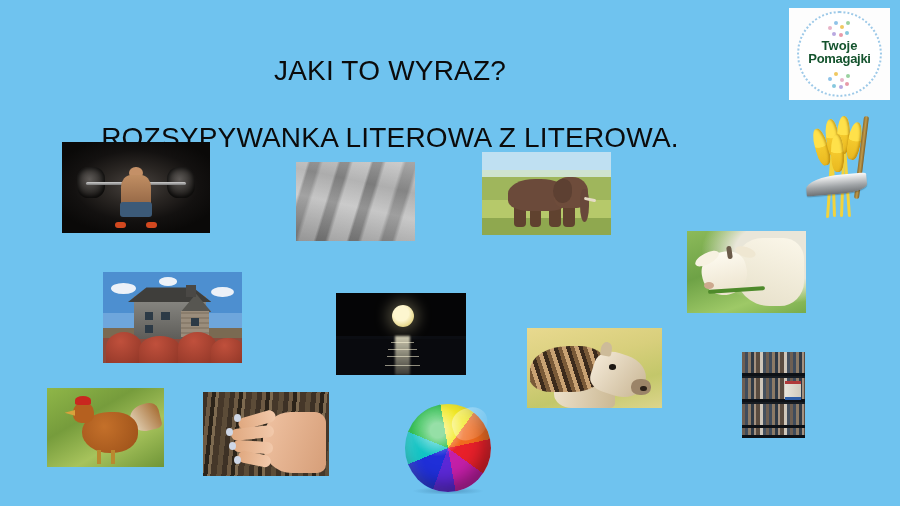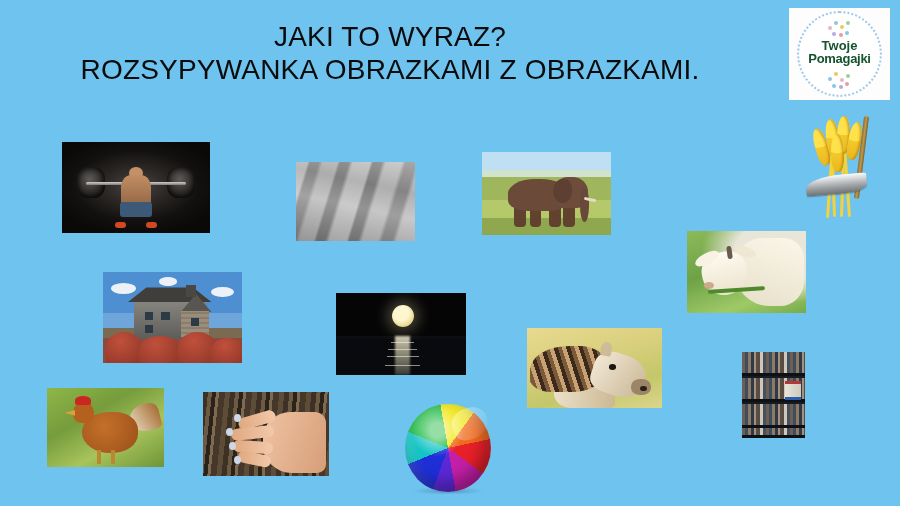--- a/index.html
+++ b/index.html
@@ -24,20 +24,21 @@
     text-align: center;
     color: #0b0b0b;
     line-height: 1.18;
     letter-spacing: .2px;
   }
   #title-block .tline {
     display: block;
     font-size: 28px;
     font-weight: 400;
     white-space: nowrap;
+    margin-top: 34px;
   }
 
   
   #logo {
     position: absolute;
     left: 789px; top: 8px;
     width: 101px; height: 92px;
     background: #fdfdfd;
     overflow: hidden;
   }
@@ -503,21 +504,21 @@
     background: radial-gradient(ellipse, rgba(40,90,130,.40), rgba(40,90,130,0) 70%);
   }
 </style>
 </head>
 <body>
 
 <div id="slide">
 
   <div id="title-block">
     <span class="tline">JAKI TO WYRAZ?</span>
-    <span class="tline">ROZSYPYWANKA OBRAZKAMI Z OBRAZKAMI.</span>
+    <span class="tline">ROZSYPYWANKA LITEROWA Z LITEROWA.</span>
   </div>
 
   <div id="logo">
     <div class="scallop"></div>
     <div class="flake flake-top">
       <i style="left:2px;top:7px;background:#e8b4c8"></i>
       <i style="left:8px;top:2px;background:#8fc3e8"></i>
       <i style="left:14px;top:6px;background:#f0c860"></i>
       <i style="left:20px;top:2px;background:#9ad1a0"></i>
       <i style="left:6px;top:13px;background:#b9a8e0"></i>

